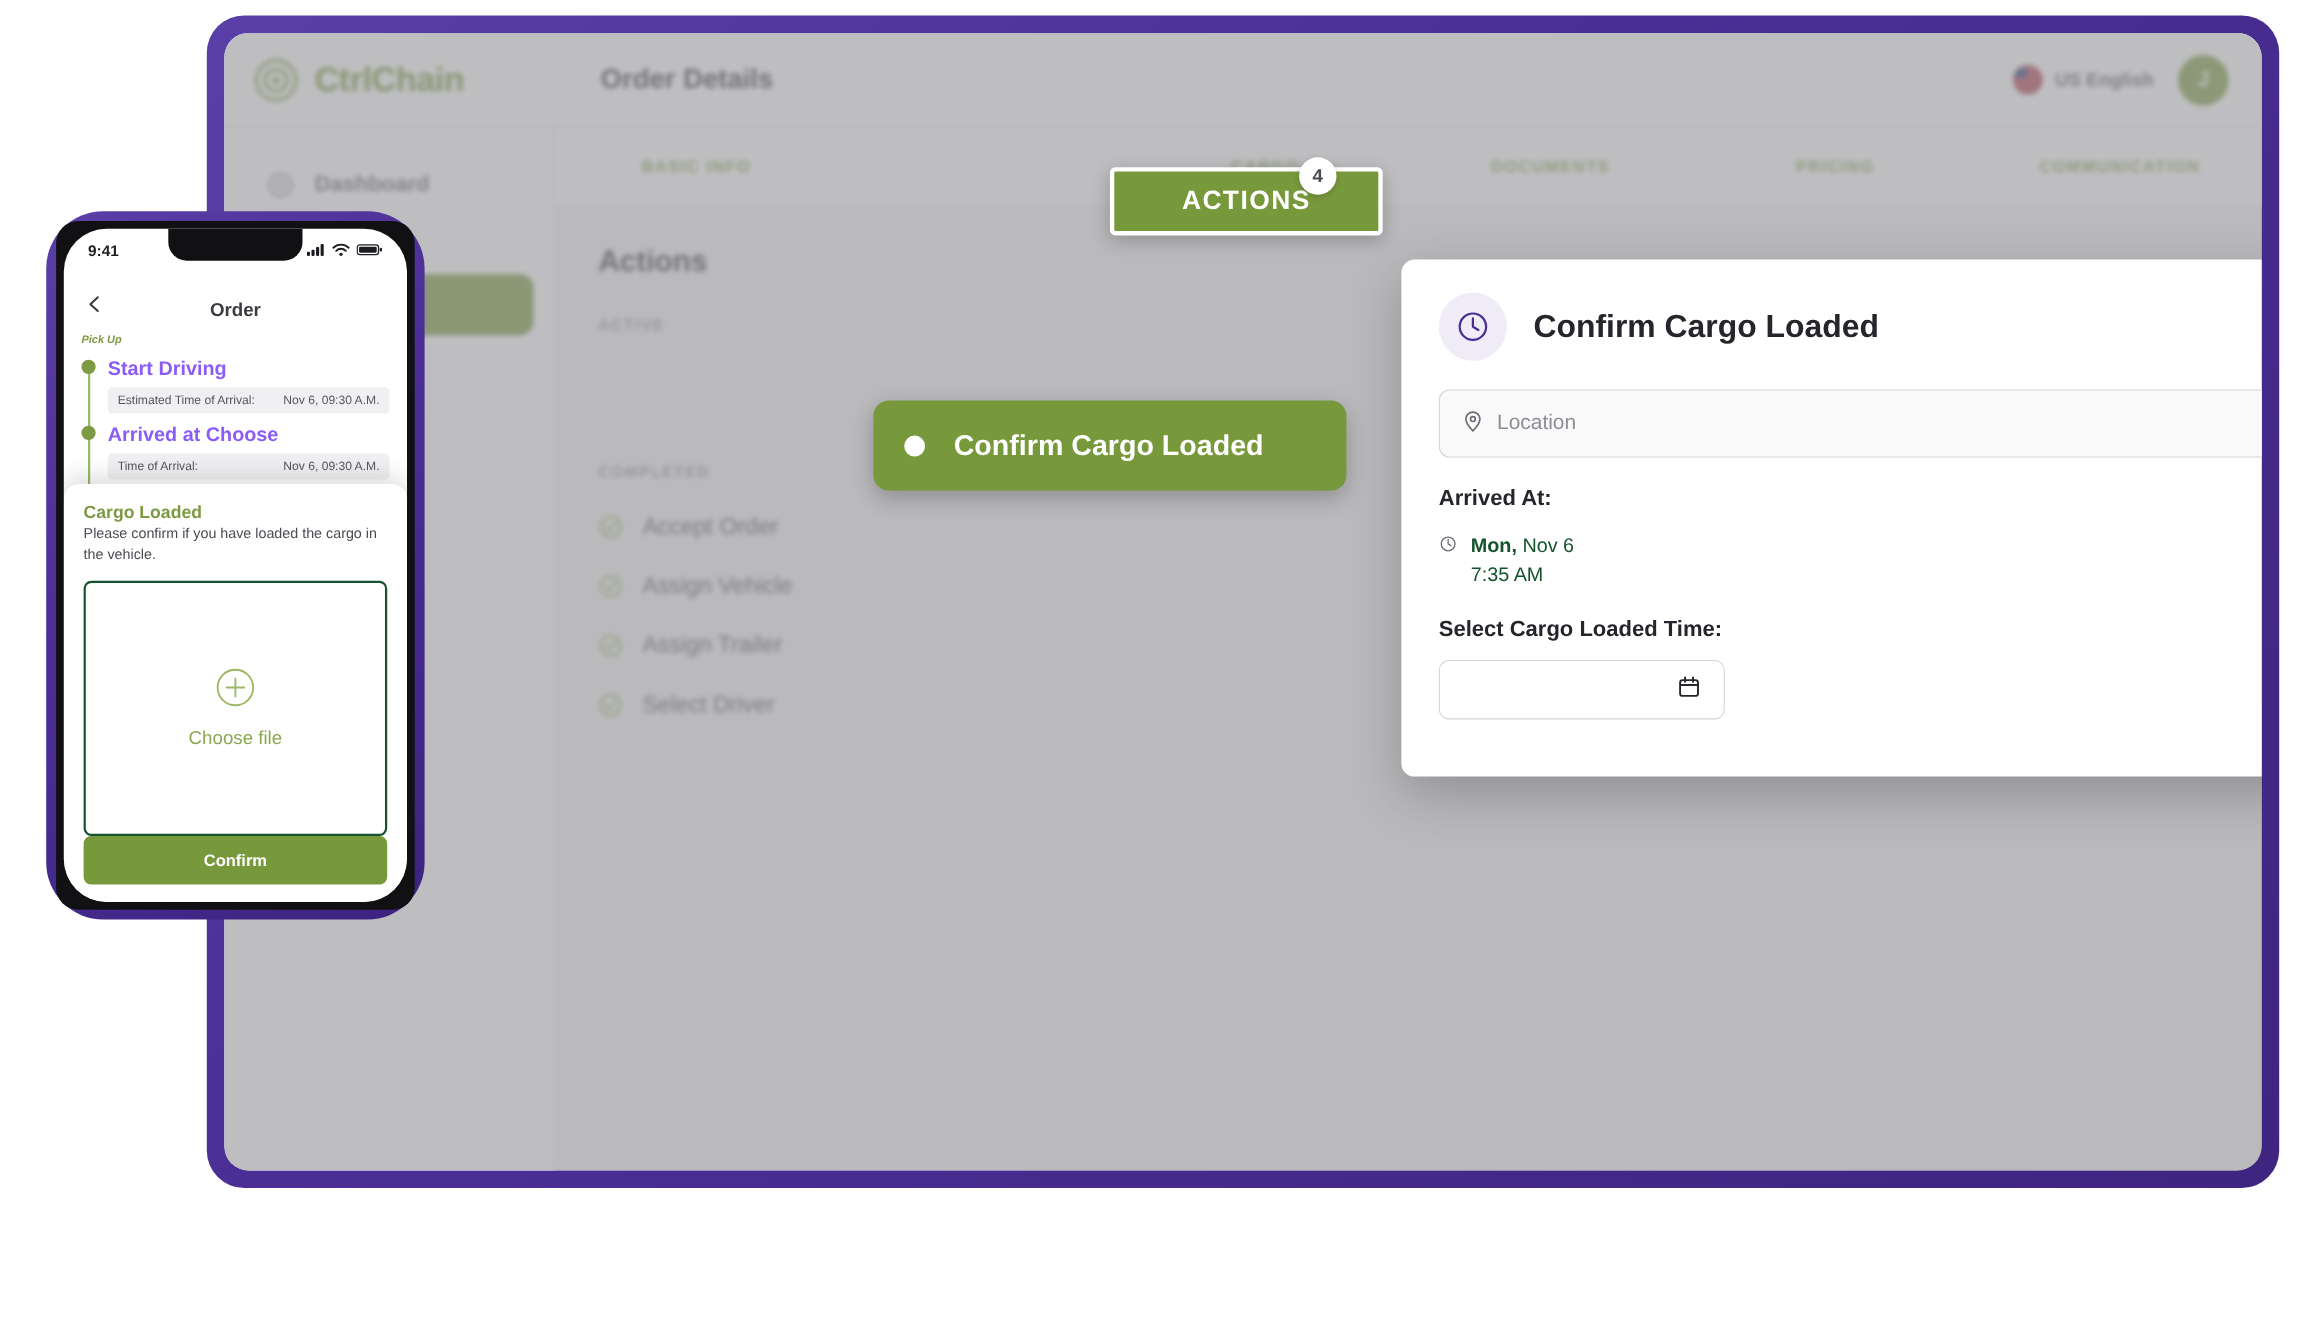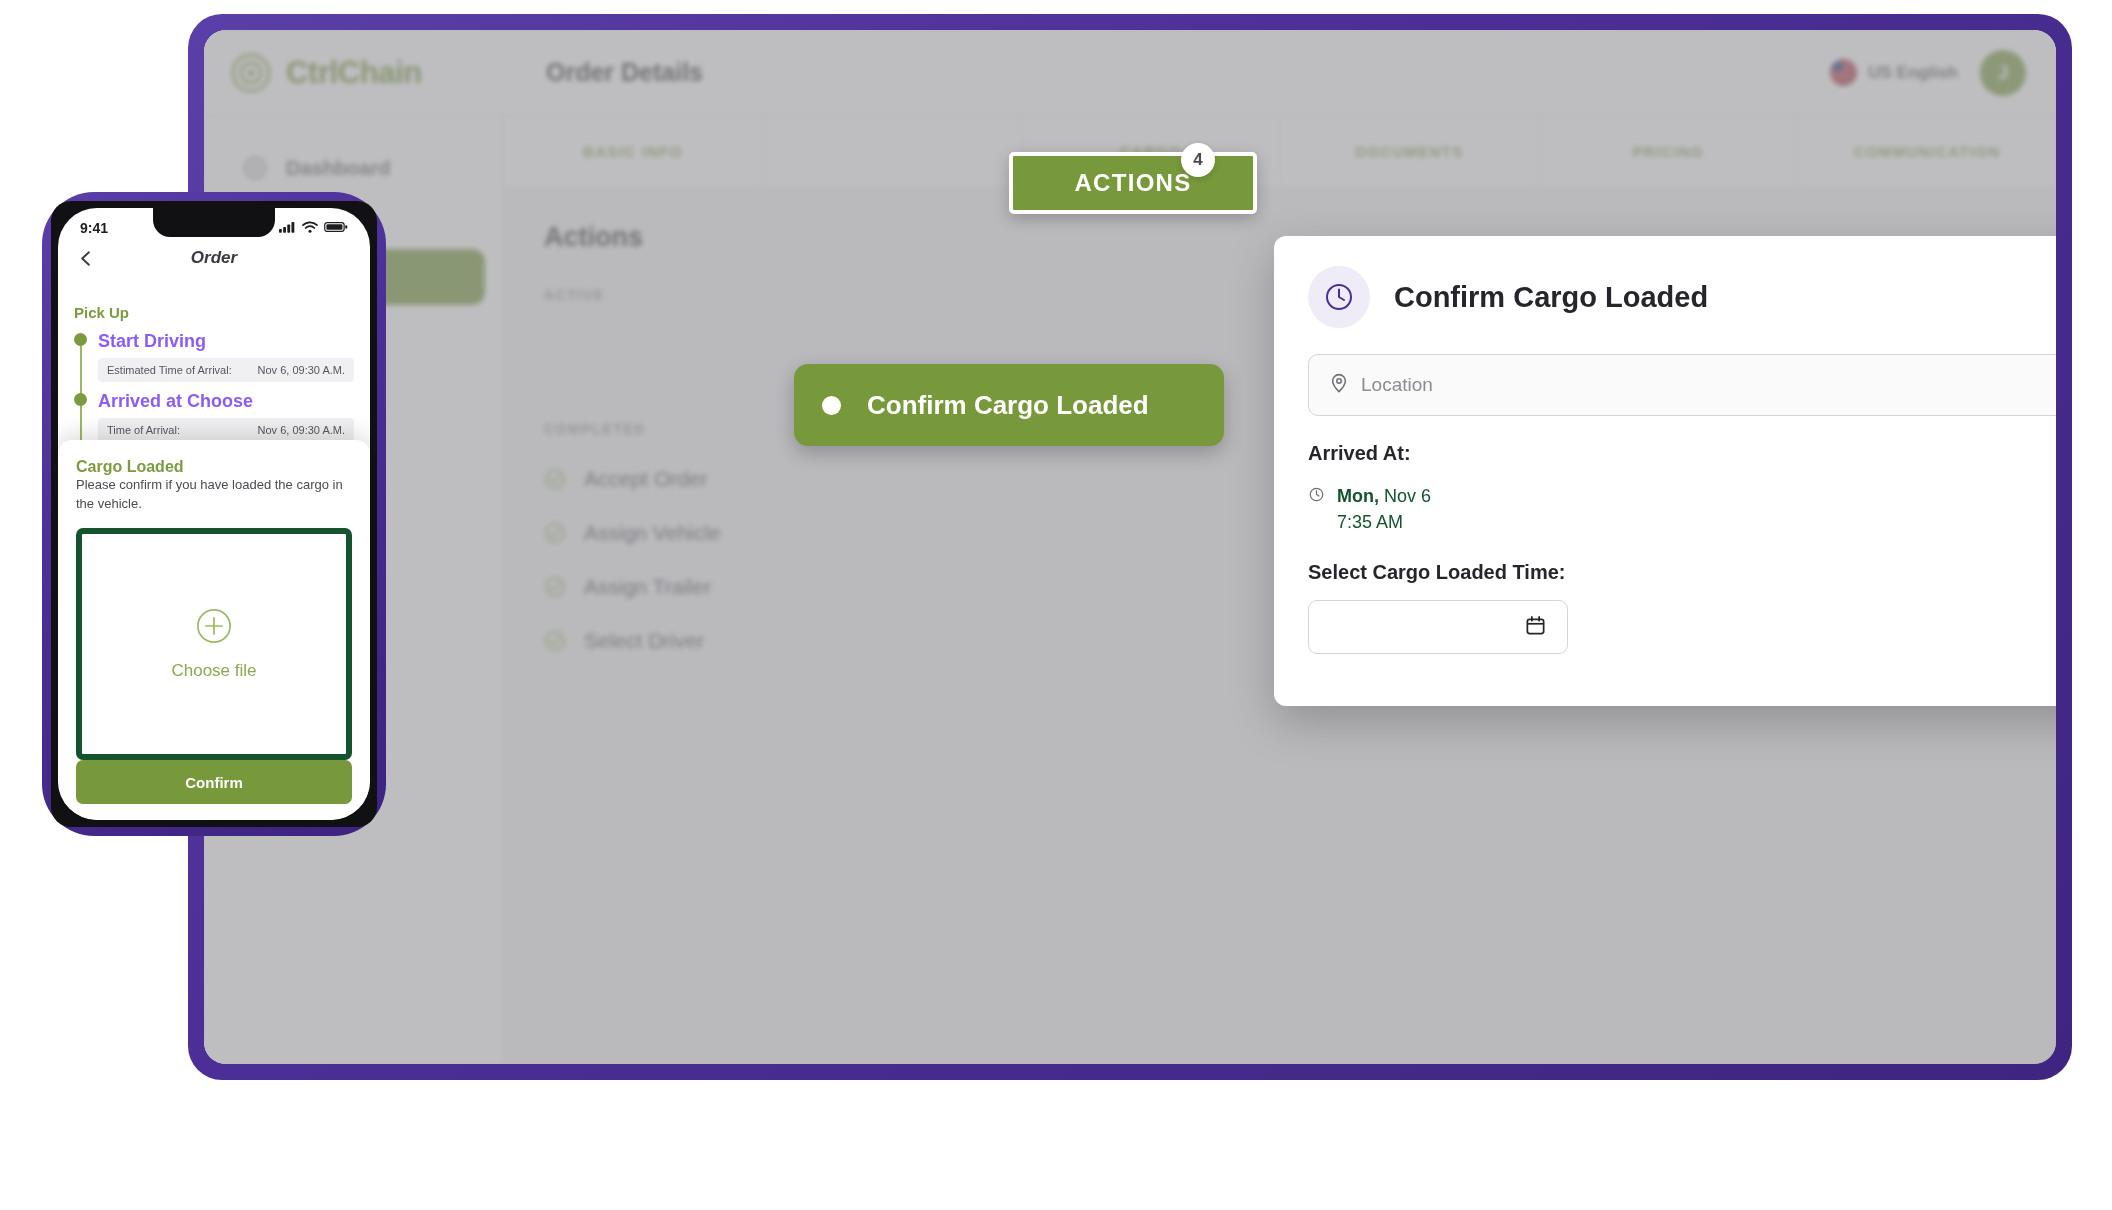--- a/index.html
+++ b/index.html
@@ -224,30 +224,29 @@
     border-radius: 0 0 17px 17px;
     z-index: 8;
   }
   #status-bar {
     position:relative; height: 40px;
     display:flex; align-items:center; justify-content:space-between;
     padding: 0 22px; font-size: 14px; font-weight:700; color:#1d1d22;
   }
   #status-right { display:flex; align-items:center; gap:6px; }
   #phone-nav {
-    height: 44px; display:flex; align-items:flex-start; position:relative;
+    height: 44px; display:flex; align-items:flex-end; position:relative;
     padding: 0 18px;
-    font-style: italic;
   }
   #phone-nav .title {
     position:absolute; left:0; right:0; text-align:center;
     font-size: 17px; font-weight:700; color:#3a3a42;
   }
   #phone-body { position:relative; padding: 12px 16px 0 16px; }
-  #pickup-title { font-size: 15px; font-weight:700; color:#7d9a42; }
+  #pickup-title { font-size: 10px; font-weight:700; color:#7d9a42;font-style:italic; }
   .tl { position:relative; margin-top: 10px; padding-left: 24px; }
   .tl::before {
     content:""; position:absolute; left: 6px; top: 8px; bottom: 14px;
     width:2px; background:#9cb865;
   }
   .tl-node { position:relative; margin-bottom: 9px; }
   .tl-node .bullet {
     position:absolute; left:-24px; top: 2px;
     width: 13px; height:13px; border-radius:50%;
     background:#7d9a42; border: 2px solid #7d9a42; box-sizing:border-box;
@@ -268,21 +267,21 @@
     box-shadow: 0 -6px 22px rgba(0,0,0,0.14);
     padding: 18px 18px 16px 18px;
     height: 380px;
     display:flex; flex-direction:column;
     z-index: 9;
   }
   #sheet-title { font-size: 16px; font-weight:700; color:#7d9a42; }
   #sheet-desc { margin-top: 0; font-size: 13px; color:#4a4a52; line-height:1.45; }
   #dropzone {
     margin-top: 14px; flex:1;
-    border: 6px solid #14532d; border-radius: 7px;
+    border: 2px solid #14532d; border-radius: 7px;
     display:flex; flex-direction:column; align-items:center; justify-content:center;
     gap: 12px;
   }
   #dropzone .lbl { font-size: 17px; color:#8aa84f; }
   #confirm-btn {
     height: 44px;
     background:#78983c; color:#ffffff; border:none; border-radius:7px;
     font-size:15px; font-weight:700; cursor:pointer;
   }
 </style>

